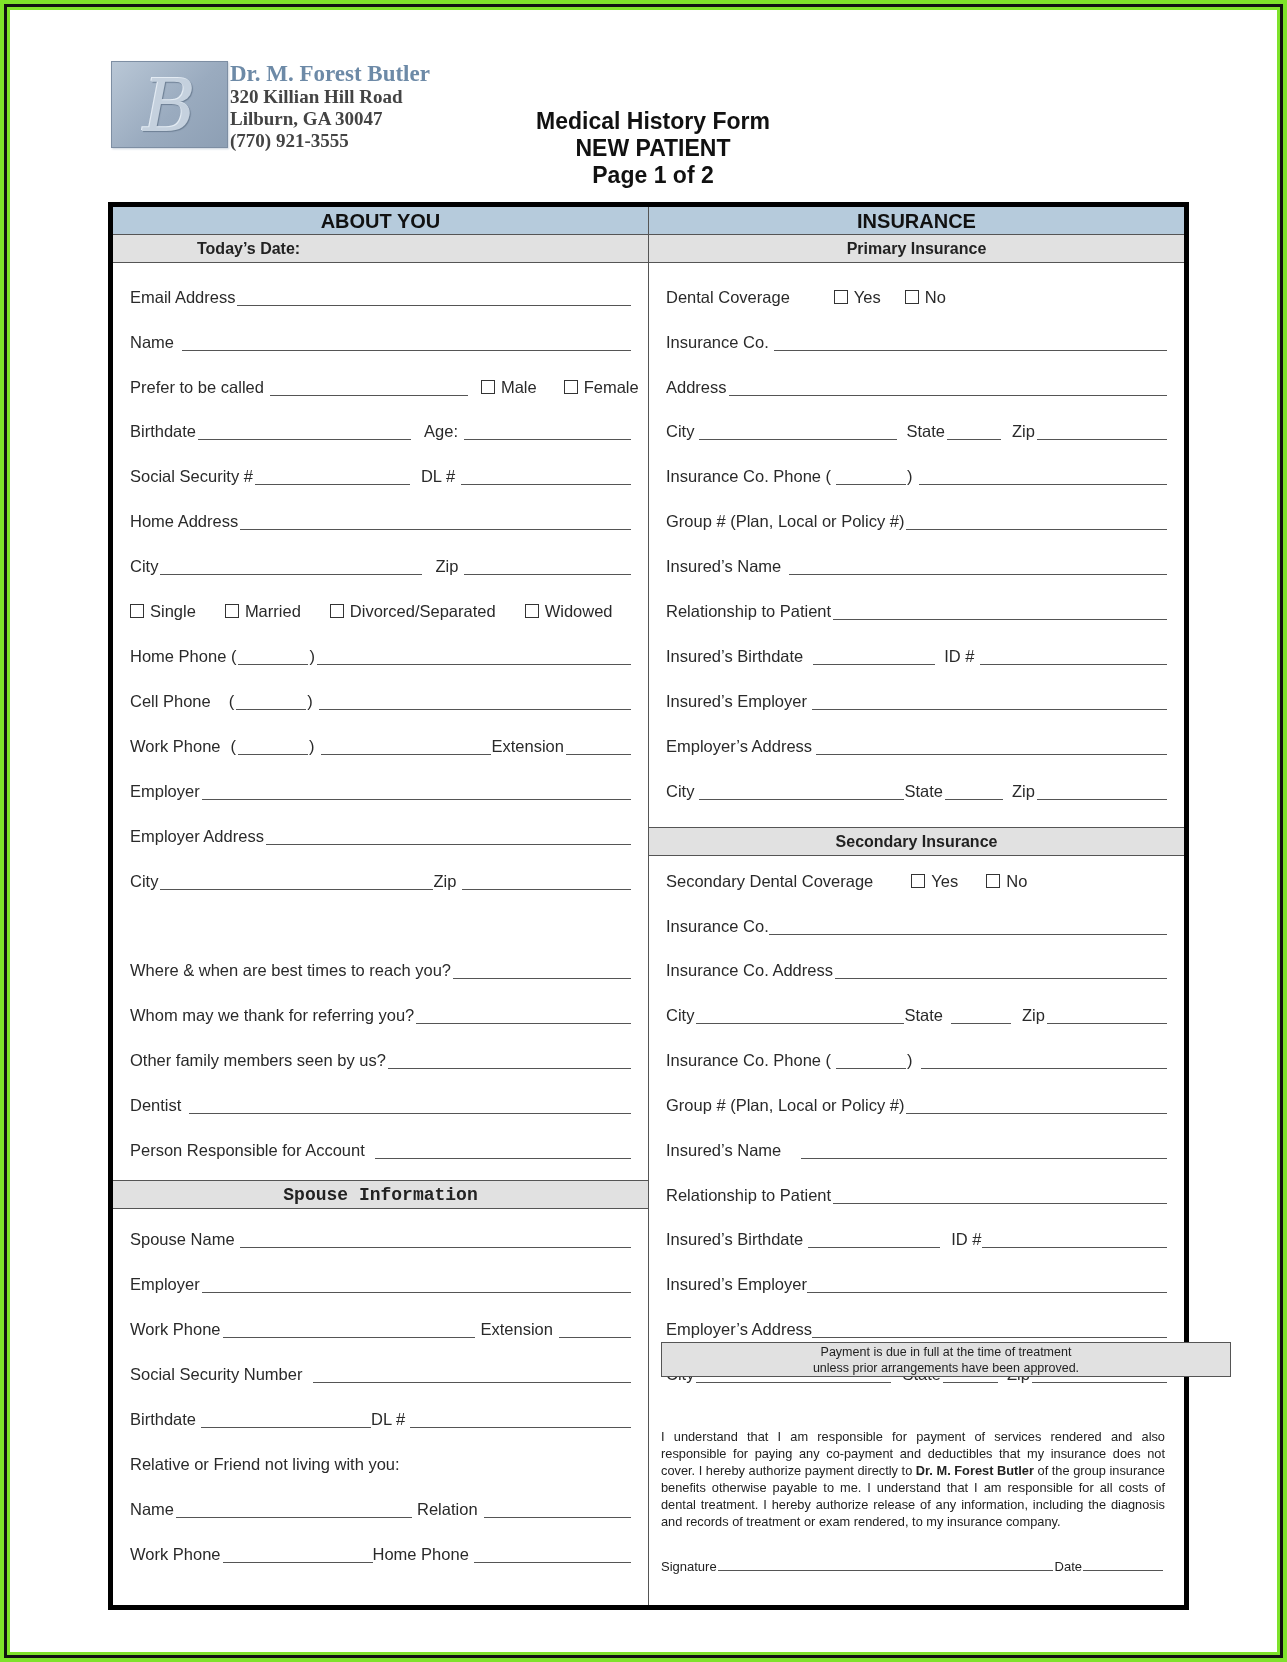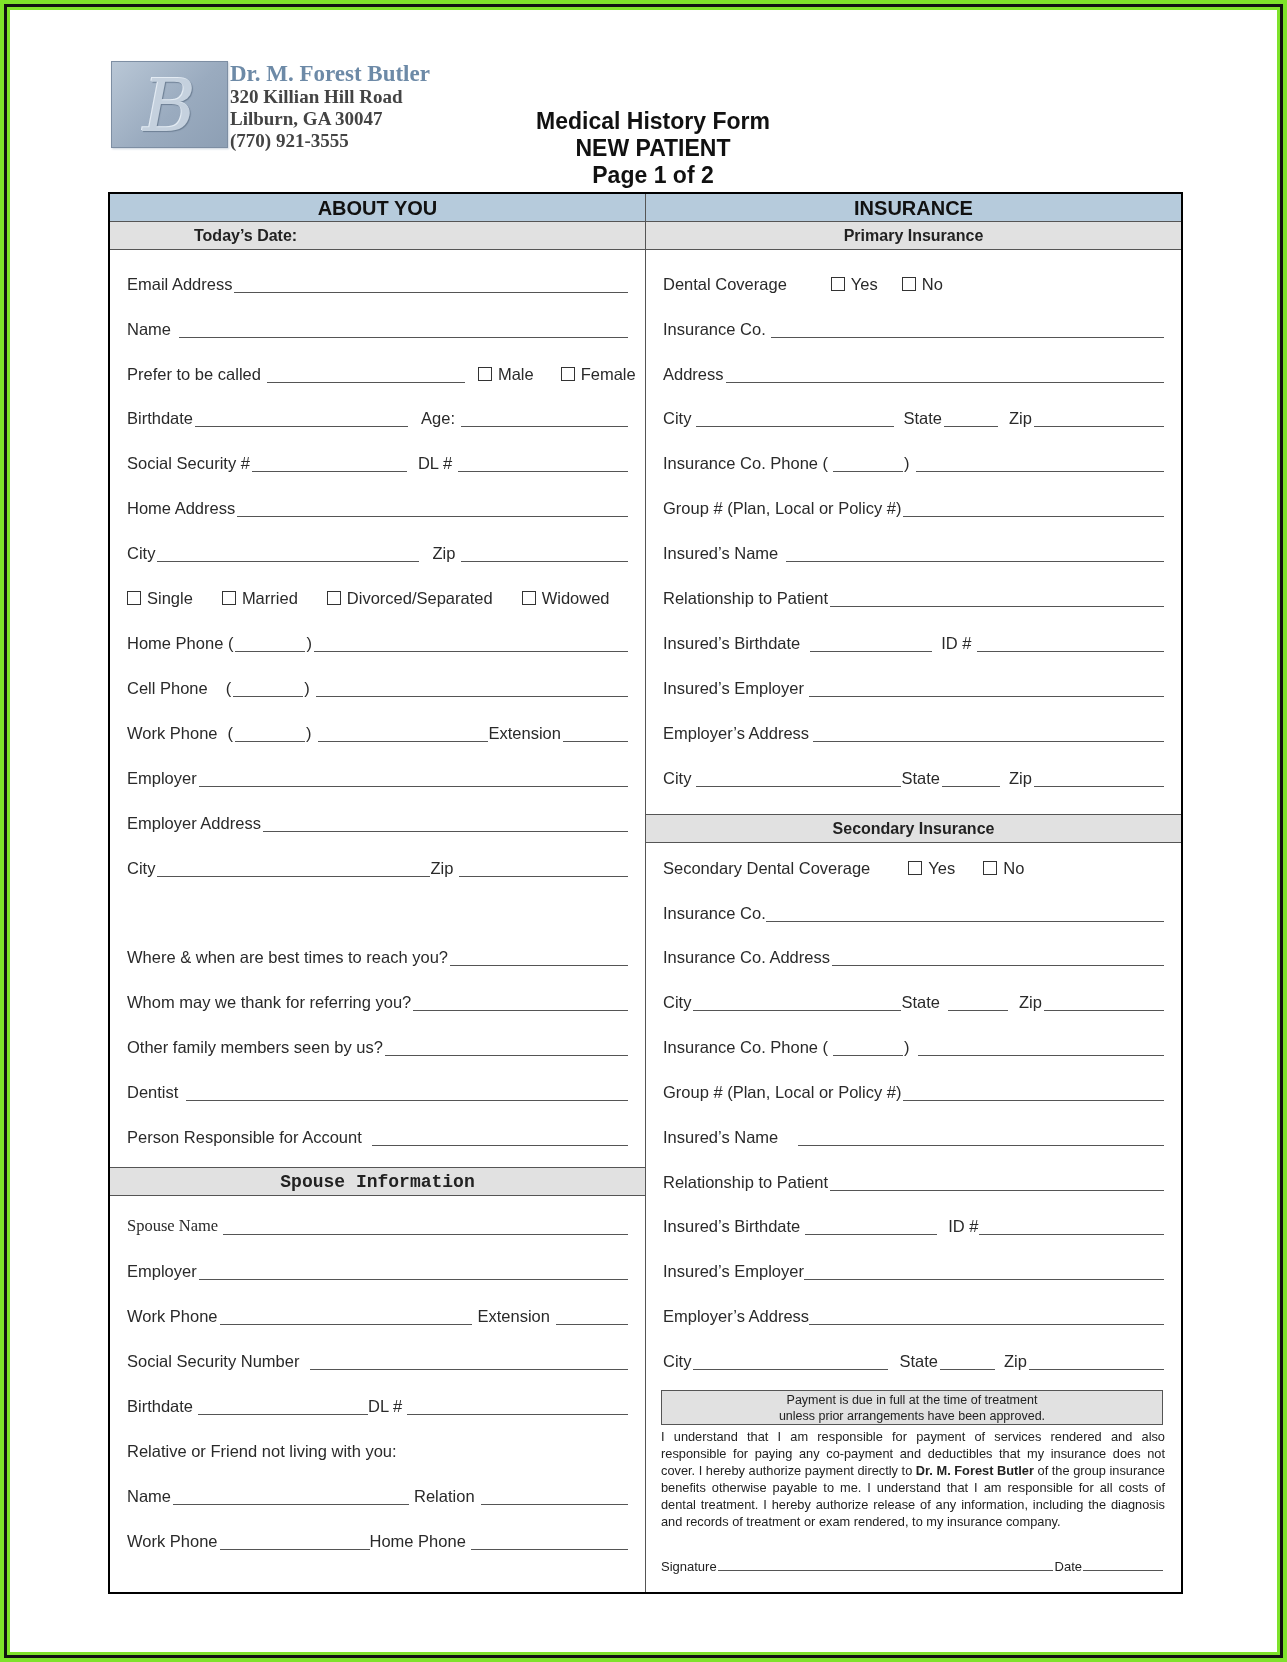--- a/index.html
+++ b/index.html
@@ -16,40 +16,40 @@
   .logo-b { position:absolute; left:0; top:0; width:115px; height:85px; text-align:center; line-height:88px;
             font-family:"DejaVu Serif", serif; font-style:italic; font-size:72px; color:#c5d1de;
             text-shadow:-1px -1px 0 #e3ebf3, 1px 1px 1px #6d7f94; }
   .clinic { position:absolute; left:220px; top:52px; font-family:"Liberation Serif", serif; }
   .clinic .name { font-size:23px; font-weight:bold; color:#6d8aa7; line-height:24px; }
   .clinic .line { font-size:19px; font-weight:bold; color:#444; line-height:22px; }
 
   .title { position:absolute; left:460px; top:98px; width:366px; text-align:center; color:#111;
            font-weight:bold; font-size:23px; line-height:27px; }
 
-  .tbl { position:absolute; left:98px; top:182px; width:1071px; height:1398px; border:2px solid #000000; }
+  .tbl { position:absolute; left:98px; top:192px; width:1071px; height:1398px; border:5px solid #000000; }
   .col-div { position:absolute; left:535px; top:0; width:1px; height:1398px; background:#555; }
 
   .hdr-blue { position:absolute; top:0; height:27px; background:#b6cbdc; border-bottom:1px solid #555;
               text-align:center; font-weight:bold; font-size:20px; line-height:29px; color:#111; }
   .hdr-gray { position:absolute; height:27px; background:#e1e1e1; border-bottom:1px solid #555;
               font-weight:bold; font-size:16px; line-height:28px; color:#222; text-align:center; }
   .hdr-gray.bordered { border-top:1px solid #555; }
 
   .row { position:absolute; height:24px; font-size:16.5px; line-height:24px; white-space:nowrap;
          display:flex; align-items:flex-end; color:#2a2a2a; }
   .row .lbl { flex:none; }
   .row .ln { flex:1 1 auto; border-bottom:1.3px solid #555; height:18px; margin:0 1px 3px 2px; }
   .row .ln.fix { flex:none; }
   .row .gap { flex:none; }
   .cb { display:inline-block; width:12px; height:12px; border:1px solid #333; margin:0 6px 0 0;
         position:relative; top:-5px; flex:none; }
   .cbw { display:flex; align-items:flex-end; flex:none; }
 
-  .notice { position:absolute; left:651px; top:1380px; width:502px; height:35px; background:#e1e1e1;
+  .notice { position:absolute; left:651px; top:1332px; width:570px; height:35px; background:#e1e1e1;
             border:1px solid #555; text-align:center; font-size:12.5px; line-height:16px; color:#222; padding-top:1px; box-sizing:border-box; }
   .legal { position:absolute; left:651px; top:1418px; width:504px; font-size:12.8px; line-height:17px;
            text-align:justify; color:#222; }
   .legal b { color:#222; }
   .sig { position:absolute; left:651px; top:1544px; width:504px; height:20px; font-size:13px;
          display:flex; align-items:flex-end; }
   .sig .ln { flex:1 1 auto; border-bottom:1.2px solid #555; height:14px; margin:0 2px 3px 1px; }
   .sig .ln.fix { flex:none; }
 </style>
 </head>
@@ -210,21 +210,21 @@
       <span class="lbl">Dentist</span>
       <span class="ln" style="margin-left:8px;"></span>
     </div>
     <div class="row" style="left:17px;top:931px;width:502px;">
       <span class="lbl">Person Responsible for Account</span>
       <span class="ln" style="margin-left:10px;"></span>
     </div>
 
     <div class="hdr-gray bordered" style="left:0;top:973px;width:535px;font-size:18px;font-family:Liberation Mono, monospace;">Spouse Information</div>
 
-    <div class="row" style="left:17px;top:1020px;width:502px;font-family:Liberation Serif, serif;">
+    <div class="row" style="left:17px;top:1020px;width:502px;">
       <span class="lbl">Spouse Name</span>
       <span class="ln" style="margin-left:5px;"></span>
     </div>
     <div class="row" style="left:17px;top:1065px;width:502px;">
       <span class="lbl">Employer</span>
       <span class="ln"></span>
     </div>
     <div class="row" style="left:17px;top:1110px;width:502px;">
       <span class="lbl">Work Phone</span>
       <span class="ln fix" style="width:252px;"></span>

